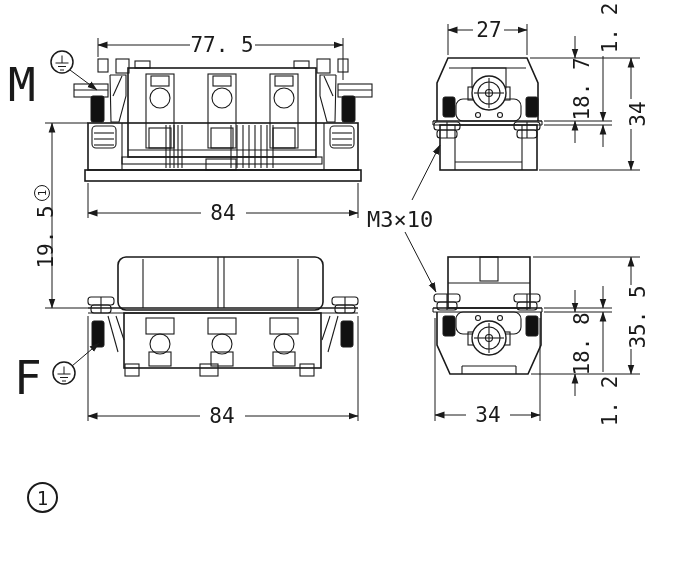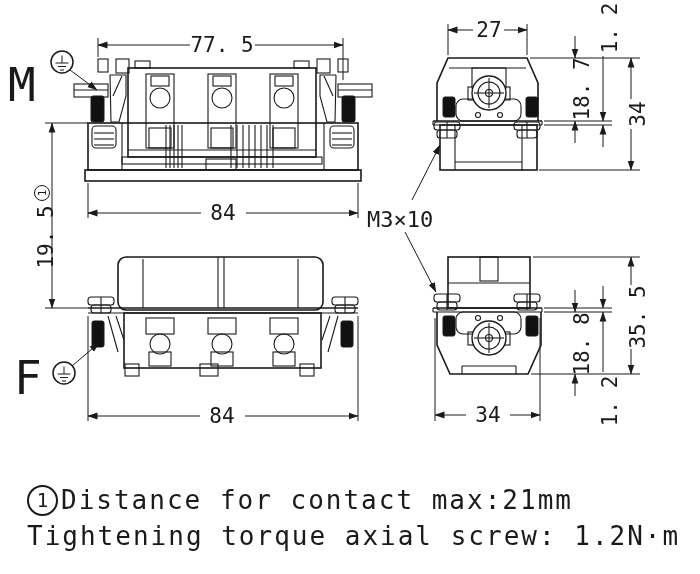--- a/index.html
+++ b/index.html
@@ -371,20 +371,16 @@
     <line class="ln" x1="57.5" y1="374" x2="70.5" y2="374"></line>
     <line class="ln" x1="60" y1="377.5" x2="68" y2="377.5"></line>
     <line class="ln" x1="62" y1="381" x2="66" y2="381"></line>
     <line class="ln" x1="72" y1="366" x2="99" y2="343" marker-end="url(#arr)"></line>
   </g>
 </svg>
 
 <div id="notes">
   <div class="noteline">
     <span class="circdigit">1</span>
-    <span>Distance for contact max:21mm</span>
-  </div>
-  <div class="noteline">
-    <span>Tightening torque axial screw: 1.2N·m</span>
   </div>
 </div>
 
 </div>
 
 </body></html>

